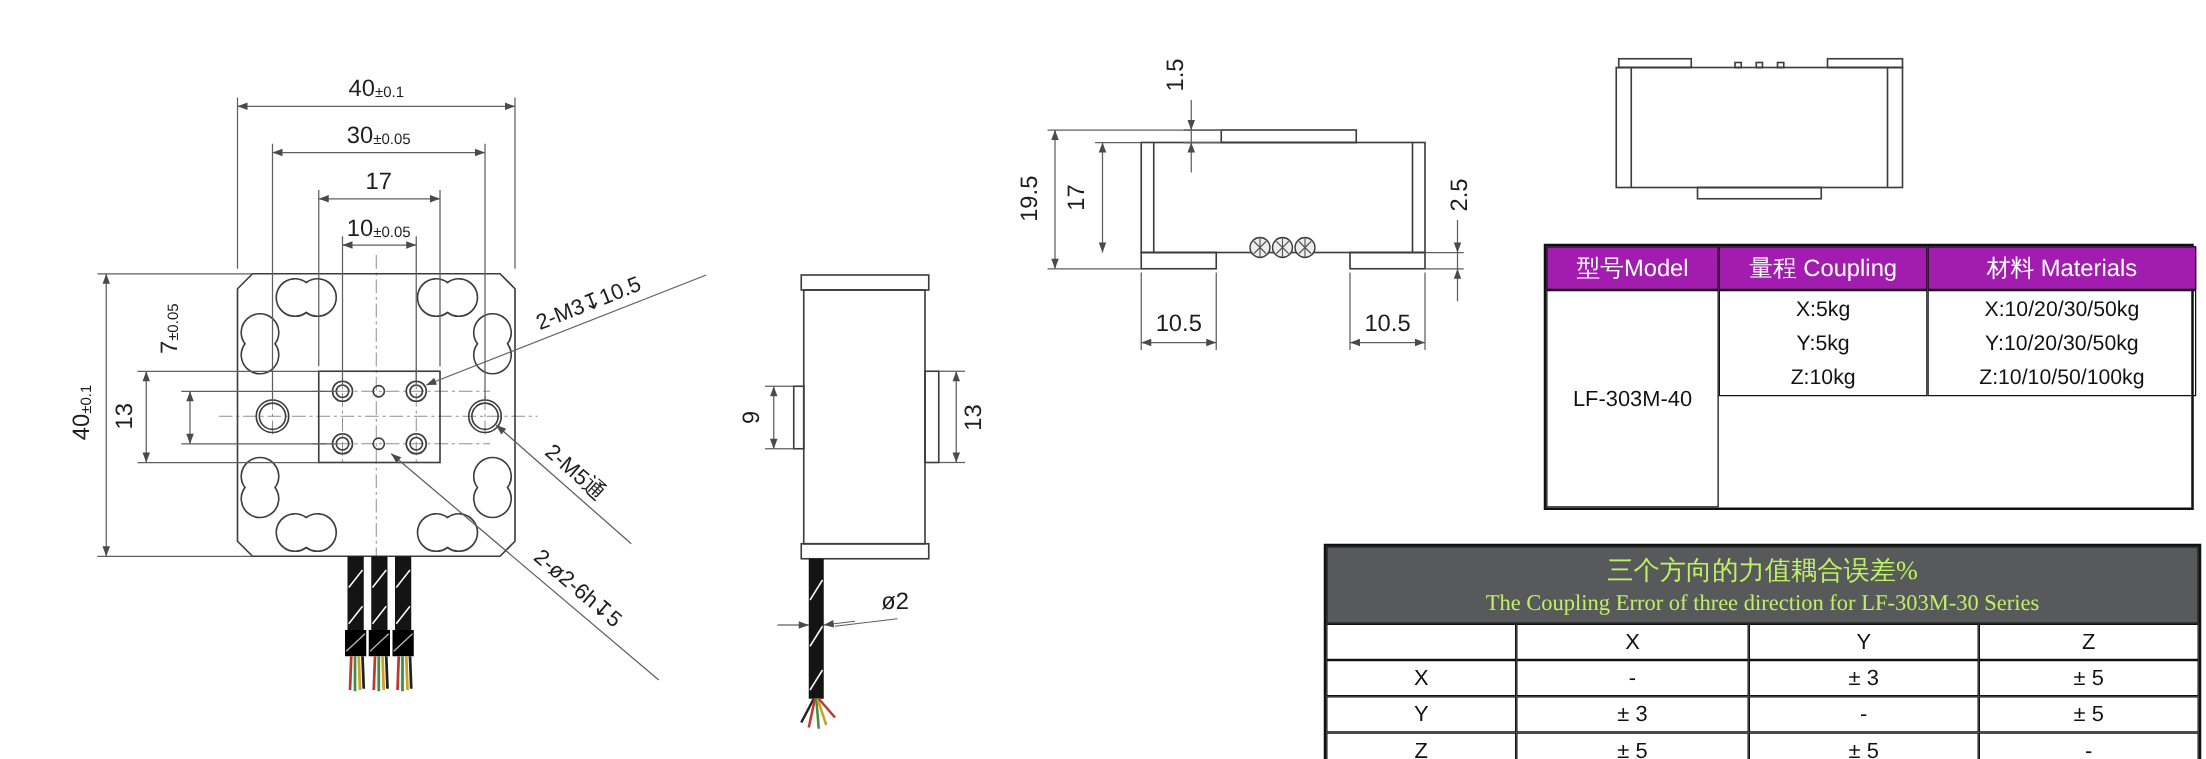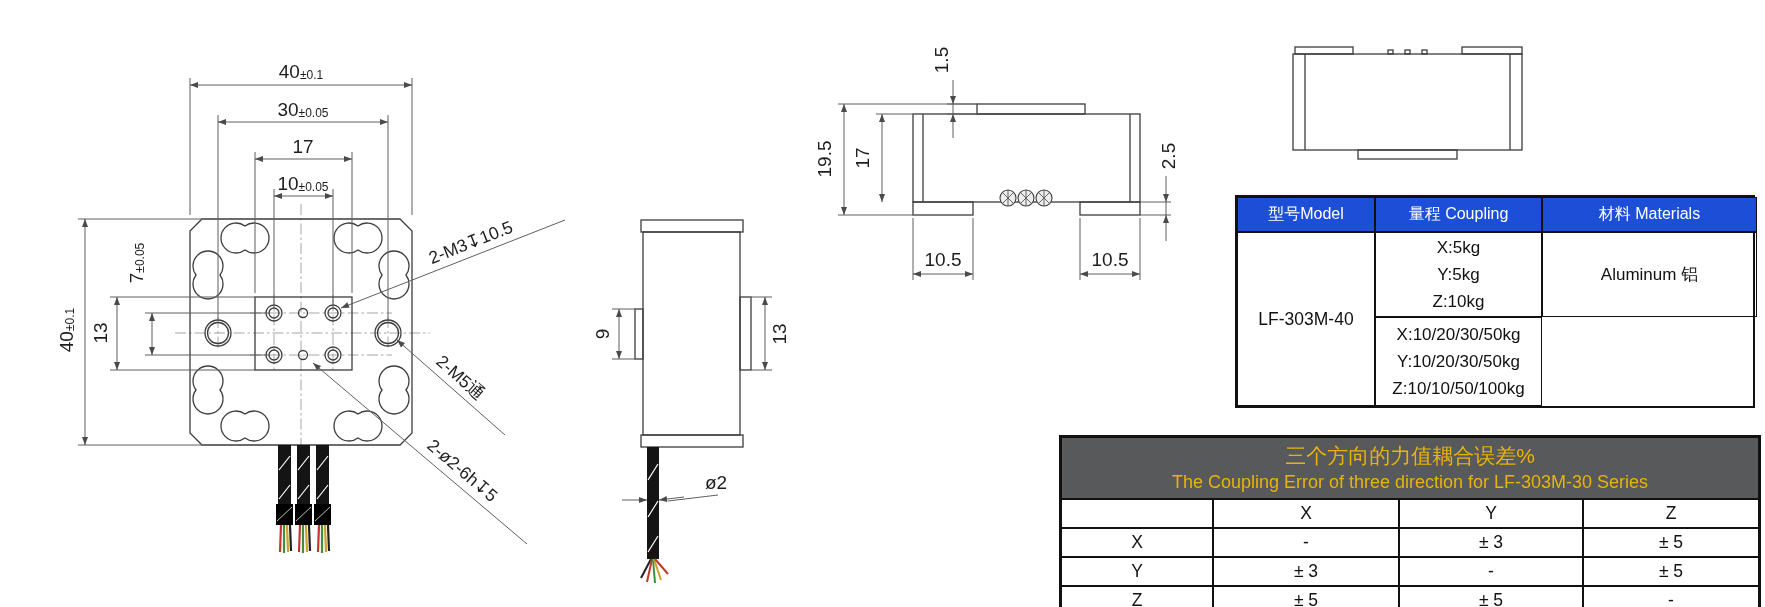--- a/index.html
+++ b/index.html
@@ -10,31 +10,31 @@
        transform:translate(-50%,-50%);font-family:"Liberation Sans","DejaVu Sans",sans-serif;}
   .rot{transform:translate(-50%,-50%) rotate(-90deg);}
   .tol{font-size:12px;vertical-align:-1px;letter-spacing:0;}
   .note{font-size:17.5px;}
   
   .spec-table{position:absolute;left:1235px;top:183px;width:520px;
       display:grid;grid-template-columns:138px 167px 215px;grid-template-rows:35px 85px 89px;
       border:2px solid #111;box-sizing:border-box;background:#fff;font-size:17px;color:#111;}
   .spec-table>div{border:0.9px solid #111;display:flex;align-items:center;justify-content:center;
       text-align:center;box-sizing:border-box;flex-direction:column;}
-  .sh{background:#1d4ed8;color:#fff;font-size:16px;}
+  .sh{background:#a21caf;color:#fff;font-size:19px;}
   .model-cell{grid-column:1;grid-row:2/4;font-size:17.5px;}
   .cap-line{line-height:27px;}
   
   .coupling-table{position:absolute;left:1059px;top:423px;width:702px;
       display:grid;grid-template-columns:152px 186px 184px 176px;
       grid-template-rows:62px 29px 29px 29px 29px;
       border:2px solid #111;box-sizing:border-box;background:#fff;font-size:17.5px;color:#111;}
   .coupling-table>div{border:0.9px solid #111;display:flex;align-items:center;justify-content:center;
       box-sizing:border-box;}
-  .ct-title{grid-column:1/5;background:#58595B;color:#eab308;flex-direction:column;line-height:1.35;}
+  .ct-title{grid-column:1/5;background:#58595B;color:#bef264;flex-direction:column;line-height:1.35;font-family:Liberation Serif, serif;}
   .ct-title .zh{font-size:21px;}
   .ct-title .en{font-size:18px;}
   
   .part{stroke:#3d3d3d;stroke-width:1.3;fill:none;}
   .dim{stroke:#5f5f5f;stroke-width:1;fill:none;}
   .cl{stroke:#8f8f8f;stroke-width:0.8;fill:none;stroke-dasharray:11 3 2.5 3;}
 </style>
 </head>
 <body>
 
@@ -274,21 +274,20 @@
 <div class="spec-table">
   <div class="sh">型号Model</div>
   <div class="sh">量程 Coupling</div>
   <div class="sh">材料 Materials</div>
   <div class="model-cell">LF-303M-40</div>
   <div>
     <div class="cap-line">X:5kg</div>
     <div class="cap-line">Y:5kg</div>
     <div class="cap-line">Z:10kg</div>
   </div>
-  <div>Aluminum 铝</div>
   <div>
     <div class="cap-line">X:10/20/30/50kg</div>
     <div class="cap-line">Y:10/20/30/50kg</div>
     <div class="cap-line">Z:10/10/50/100kg</div>
   </div>
 </div>
 
 <div class="coupling-table">
   <div class="ct-title">
     <div class="zh">三个方向的力值耦合误差%</div>

